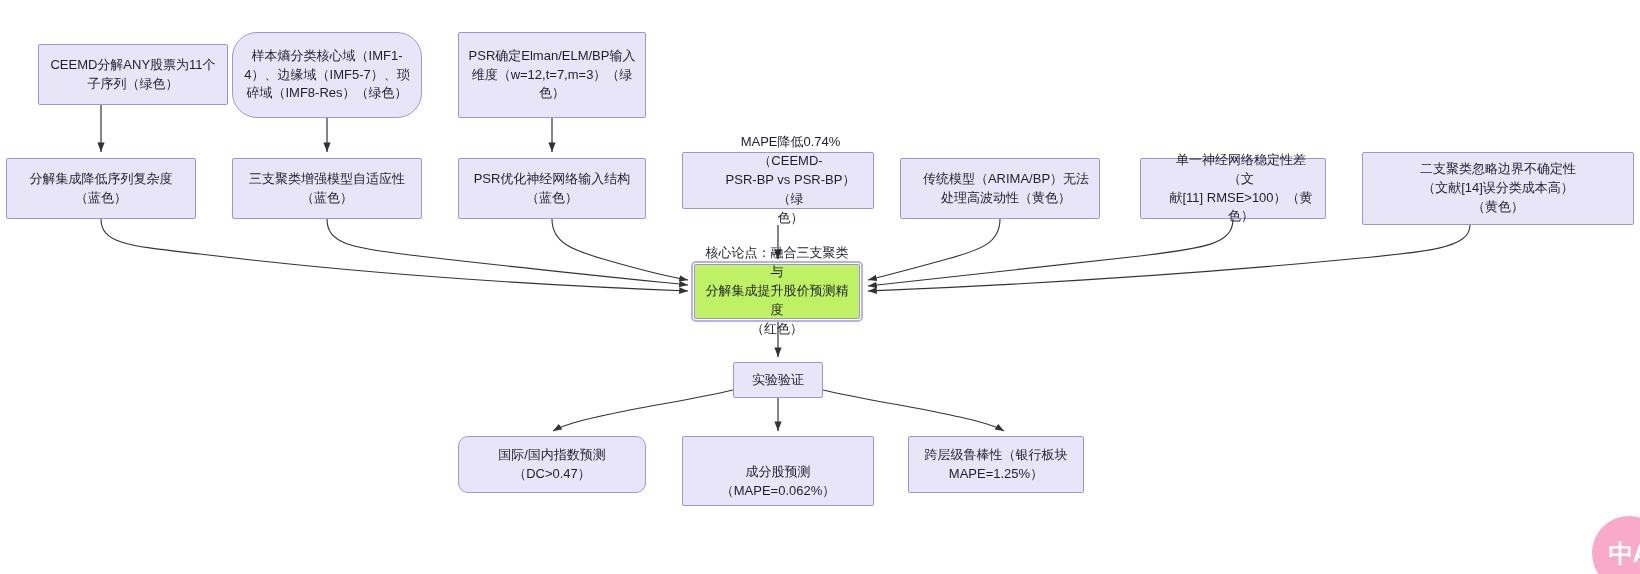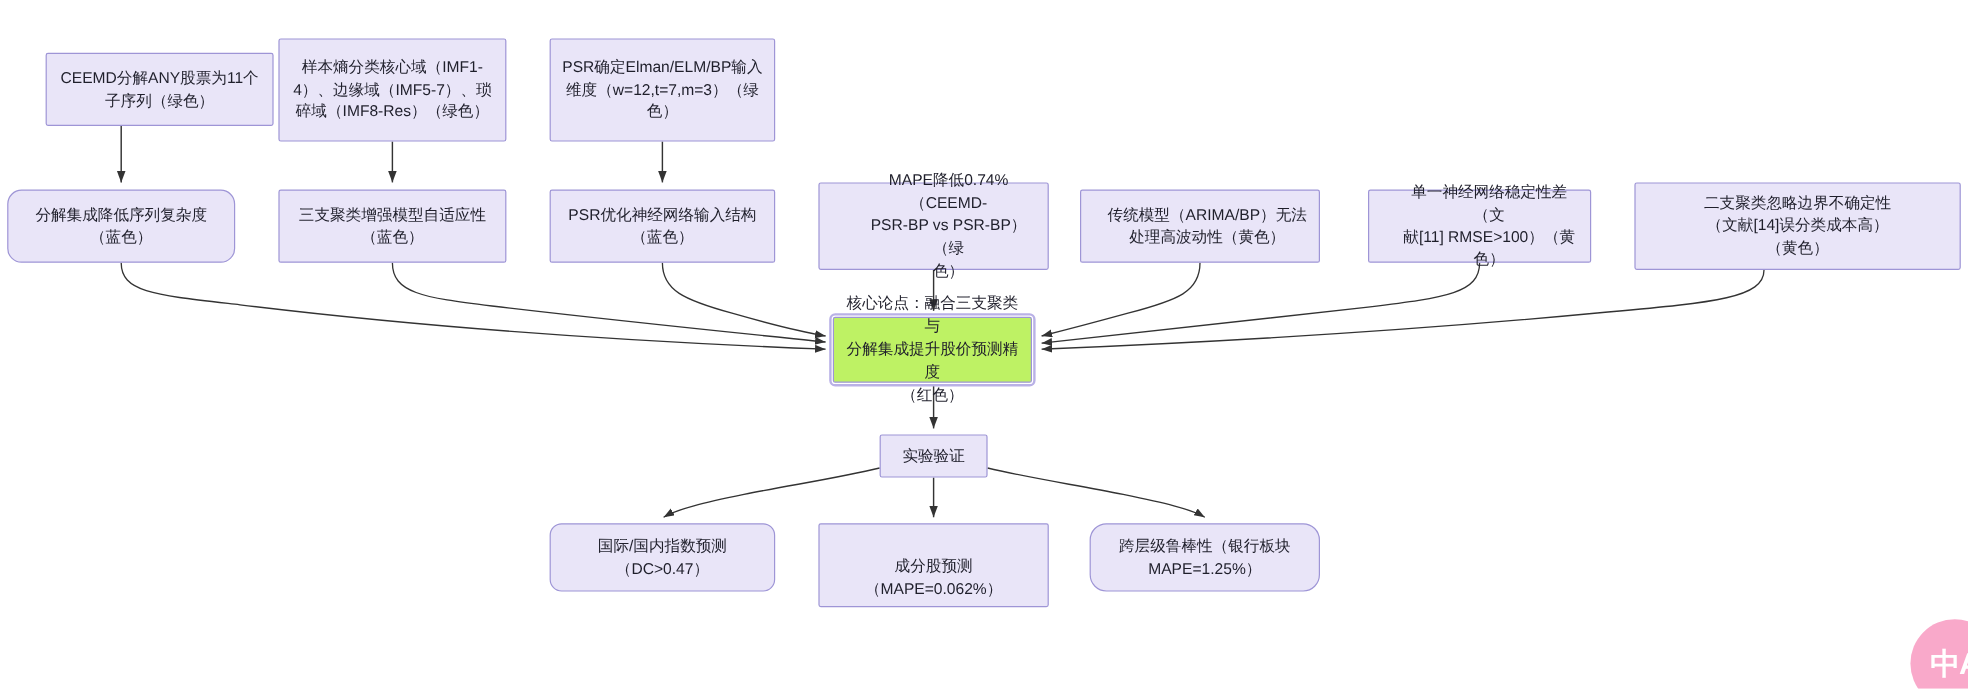--- a/index.html
+++ b/index.html
@@ -101,48 +101,48 @@
     <path d="M733,390 C700,398 660,404 620,412 C586,419 565,424 553,431" stroke="#333333" stroke-width="1.1" fill="none" marker-end="url(#arrow)"></path>
     <path d="M778,398 L778,431" stroke="#333333" stroke-width="1.2" fill="none" marker-end="url(#arrow)"></path>
     <path d="M823,390 C856,398 896,404 936,412 C970,419 992,424 1004,431" stroke="#333333" stroke-width="1.1" fill="none" marker-end="url(#arrow)"></path>
   </svg>
 
   <div class="node" style="left:6px; top:44px; width:190px; height:61px;margin-left:32px;">
     <span class="node-text">CEEMD分解ANY股票为11个
 子序列（绿色）</span>
   </div>
 
-  <div class="node" style="left:232px; top:32px; width:190px; height:86px;">
+  <div class="node" style="left:232px; top:32px; width:190px; height:86px;border-radius:25px;">
     <span class="node-text">样本熵分类核心域（IMF1-
 4）、边缘域（IMF5-7）、琐
 碎域（IMF8-Res）（绿色）</span>
   </div>
 
   <div class="node" style="left:458px; top:32px; width:188px; height:86px;">
     <span class="node-text">PSR确定Elman/ELM/BP输入
 维度（w=12,t=7,m=3）（绿
 色）</span>
   </div>
 
-  <div class="node" style="left:6px; top:158px; width:190px; height:61px;border-radius:12px;">
+  <div class="node" style="left:6px; top:158px; width:190px; height:61px;">
     <span class="node-text">分解集成降低序列复杂度
 （蓝色）</span>
   </div>
 
   <div class="node" style="left:232px; top:158px; width:190px; height:61px;">
     <span class="node-text">三支聚类增强模型自适应性
 （蓝色）</span>
   </div>
 
   <div class="node" style="left:458px; top:158px; width:188px; height:61px;">
     <span class="node-text">PSR优化神经网络输入结构
 （蓝色）</span>
   </div>
 
-  <div class="node" style="left:682px; top:152px; width:192px; height:73px;padding-left:33px;">
+  <div class="node" style="left:682px; top:152px; width:192px; height:57px;padding-left:33px;">
     <span class="node-text">MAPE降低0.74%（CEEMD-
 PSR-BP vs PSR-BP）（绿
 色）</span>
   </div>
 
   <div class="node" style="left:900px; top:158px; width:200px; height:61px;padding-left:20px;">
     <span class="node-text">传统模型（ARIMA/BP）无法
 处理高波动性（黄色）</span>
   </div>
 
@@ -170,21 +170,21 @@
   <div class="node" style="left:458px; top:436px; width:188px; height:57px;border-radius:10px;">
     <span class="node-text">国际/国内指数预测
 （DC&gt;0.47）</span>
   </div>
 
   <div class="node" style="left:682px; top:436px; width:192px; height:70px;align-items:flex-end;">
     <span class="node-text">成分股预测
 （MAPE=0.062%）</span>
   </div>
 
-  <div class="node" style="left:908px; top:436px; width:192px; height:57px;border-radius:14px;">
+  <div class="node" style="left:908px; top:436px; width:176px; height:57px;">
     <span class="node-text">跨层级鲁棒性（银行板块
 MAPE=1.25%）</span>
   </div>
 
   <div class="watermark" style="left:1592px; top:516px;">
     <span>中A</span>
   </div>
 
 </div>
 

